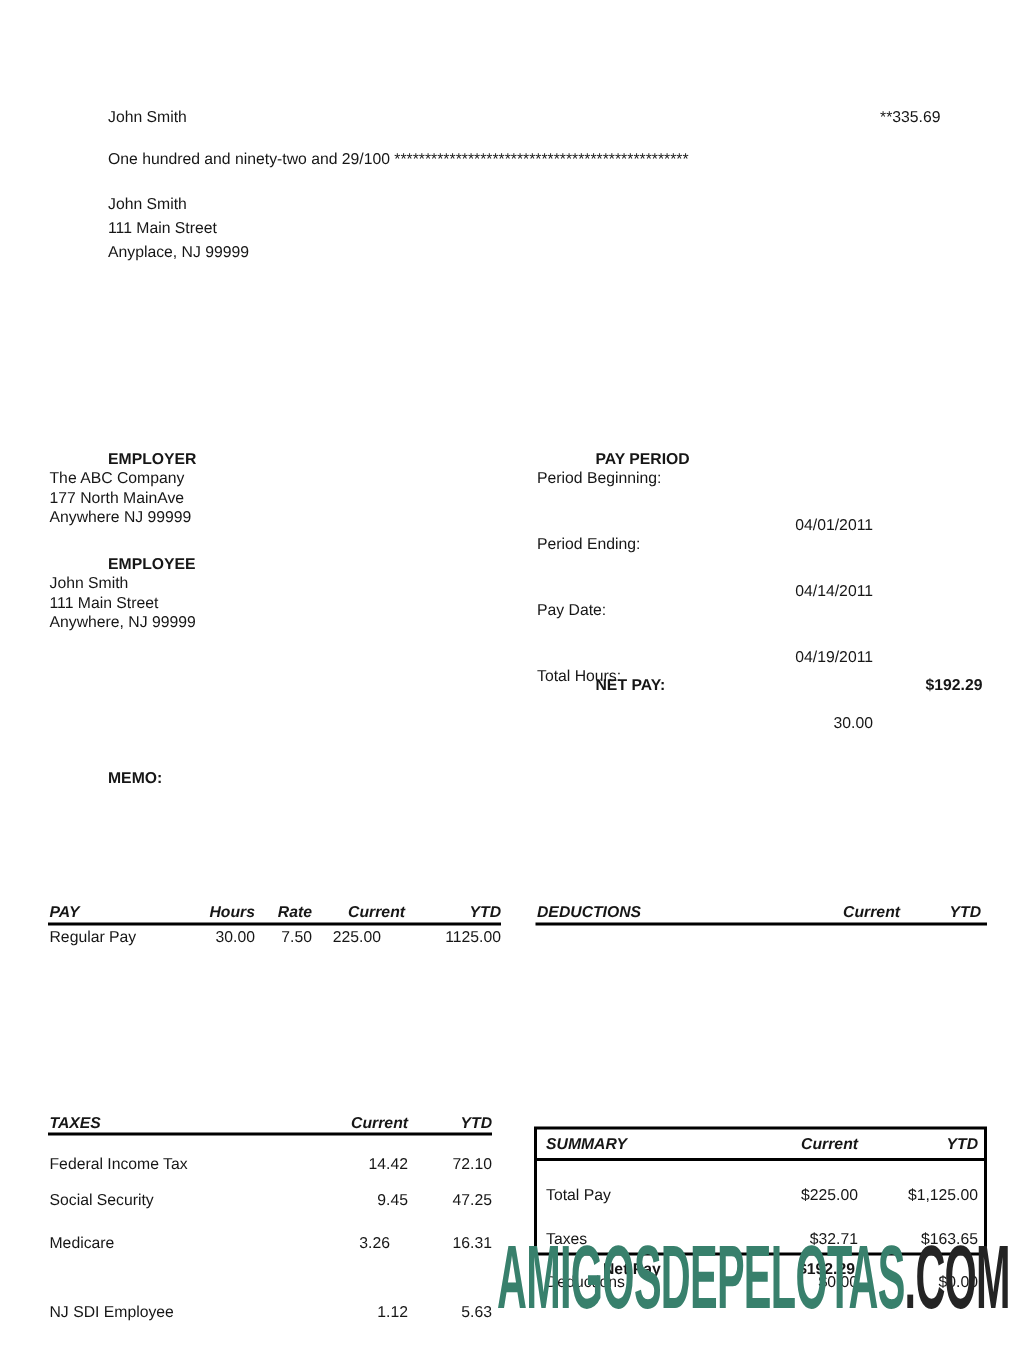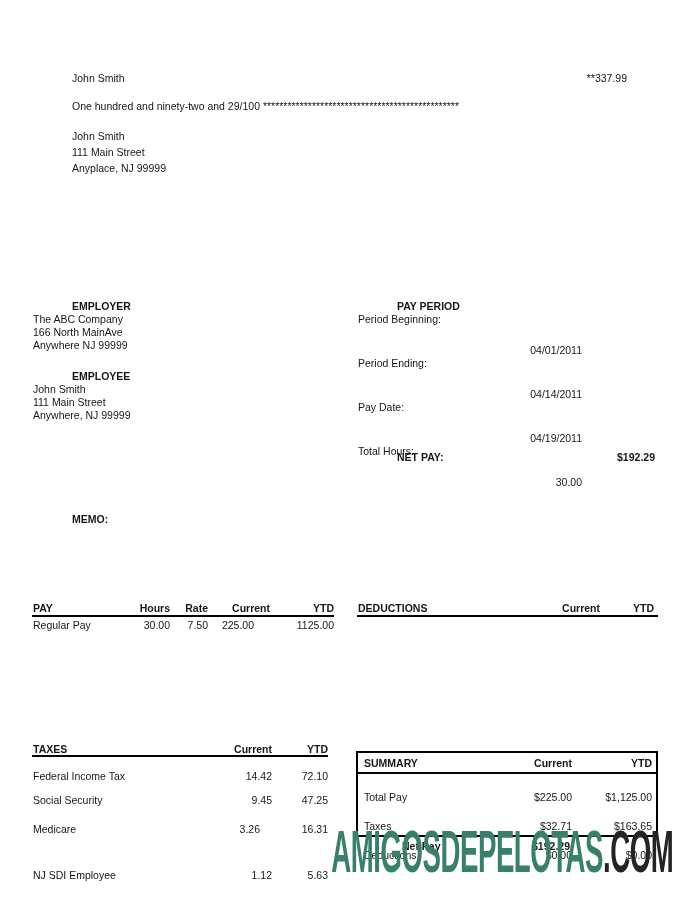--- a/index.html
+++ b/index.html
@@ -8,50 +8,50 @@
     font-family:"Liberation Sans","DejaVu Sans",sans-serif;
     font-size:10.5px;color:#161616;overflow:hidden;margin:0 auto;
   }
   .abs{position:absolute;}
   .b{font-weight:bold;padding-left:39px;}
   .blk{line-height:13px;}
   .addr{line-height:16px;}
   .kvrow{display:flex;line-height:13px;justify-content:space-between;}
   .kvrow .val{margin-left:auto;margin-top:31px;}
   .tbl{position:absolute;}
-  .thead{position:relative;height:12px;font-weight:bold;}
+  .thead{position:relative;height:12px;font-weight:bold;font-style:italic;}
   .trow{position:relative;height:12px;}
   .cell{position:absolute;top:0;white-space:nowrap;}
   .rule{position:absolute;left:0;right:0;border-top:2px solid #000;height:0;}
   .sumbox{position:absolute;border:2px solid #000;background:transparent;}
   .watermark{
     position:absolute;white-space:nowrap;font-weight:bold;
     font-size:60px;line-height:60px;letter-spacing:-1px;
     transform:scaleX(0.46);transform-origin:right center;z-index:5;
   }
 </style>
 </head>
 <body>
 
 <div class="page">
 
   <div class="abs" style="left:72px;top:72px">John Smith</div>
-  <div class="abs" style="right:58px;top:72px">**337.99</div>
+  <div class="abs" style="right:58px;top:72px">**335.69</div>
   <div class="abs" style="left:72px;top:100px;white-space:nowrap">One hundred and ninety-two and 29/100 ************************************************</div>
 
   <div class="abs addr" style="left:72px;top:128px">
     <div>John Smith</div>
     <div>111 Main Street</div>
     <div>Anyplace, NJ 99999</div>
   </div>
 
   <div class="abs blk" style="left:33px;top:300px">
     <div class="b">EMPLOYER</div>
     <div>The ABC Company</div>
-    <div>166 North MainAve</div>
+    <div>177 North MainAve</div>
     <div>Anywhere NJ 99999</div>
   </div>
 
   <div class="abs" style="left:358px;top:300px;width:224px">
     <div class="b blk">PAY PERIOD</div>
     <div class="kvrow">
       <span>Period Beginning:</span>
       <span class="val">04/01/2011</span>
     </div>
     <div class="kvrow">

